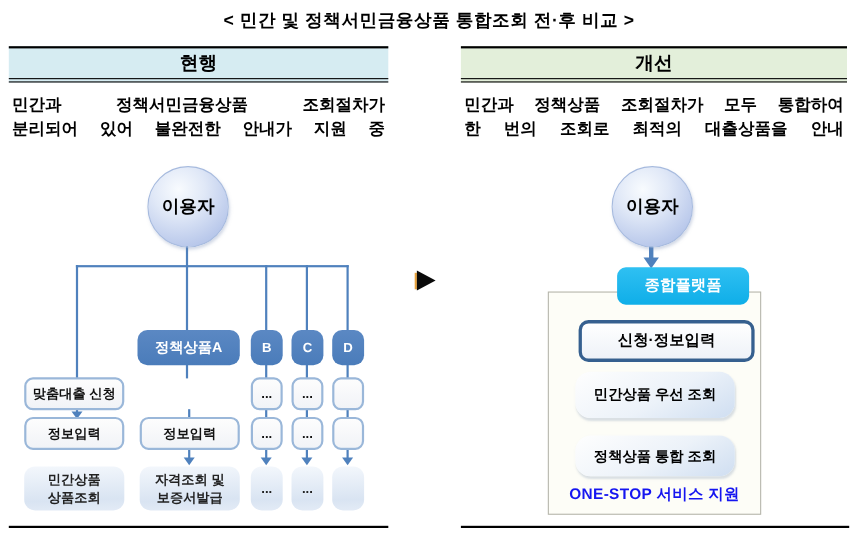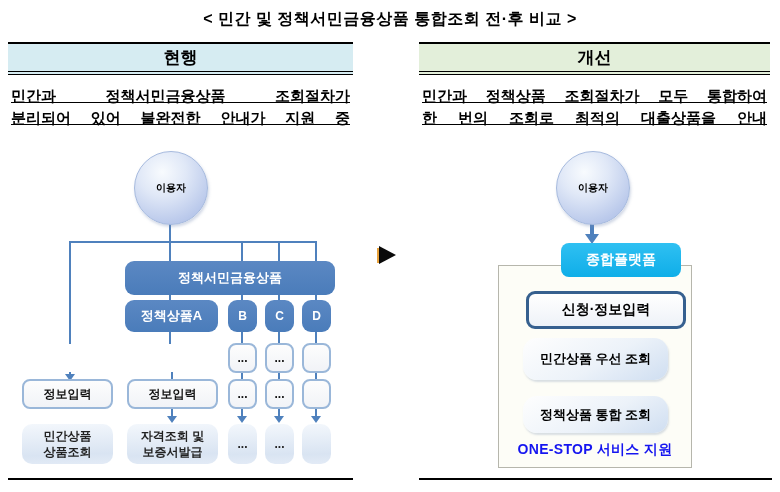--- a/index.html
+++ b/index.html
@@ -7,21 +7,21 @@
          font-family:"Liberation Sans","DejaVu Sans",sans-serif;overflow:hidden;}
   .title{position:absolute;left:0;top:9px;width:780px;text-align:center;
          font-size:16px;font-weight:bold;color:#000;letter-spacing:0.5px;}
   
   .col-header{position:absolute;top:42px;height:27px;border-top:2px solid #000;
               border-bottom:4px double #000;display:flex;align-items:center;justify-content:center;
               font-size:17px;font-weight:bold;color:#000;}
   .hdr-left{left:8px;width:345px;background:#d6ecf2;}
   .hdr-right{left:419px;width:351px;background:#e3efda;}
   
-  .desc{position:absolute;top:85px;font-size:15px;font-weight:600;color:#000;line-height:22px;text-decoration:underline;}
+  .desc{position:absolute;top:85px;font-size:15px;font-weight:600;color:#000;line-height:22px;}
   .desc-l{left:8px;width:345px;}
   .desc-r{left:419px;width:351px;}
   .desc-line{text-align:justify;text-align-last:justify;padding:0 3px;}
   
   .vl{position:absolute;width:2px;background:#4f81bd;z-index:1;}
   .hl{position:absolute;height:2px;background:#4f81bd;z-index:1;}
   .tri{position:absolute;width:0;height:0;border-left:5px solid transparent;
        border-right:5px solid transparent;border-top:7px solid #4f81bd;z-index:1;}
   .tri-big{position:absolute;width:0;height:0;border-left:7px solid transparent;
        border-right:7px solid transparent;border-top:10px solid #4f81bd;z-index:1;}
@@ -32,21 +32,21 @@
   .wbox{position:absolute;background:linear-gradient(#fdfdfd,#f1f3f7);border:2px solid #9ab7d9;
         border-radius:8px;display:flex;align-items:center;justify-content:center;
         font-weight:bold;font-size:12px;color:#111;box-sizing:border-box;z-index:2;}
   .gbox{position:absolute;background:linear-gradient(178deg,#f3f7fc 0%,#d9e4f2 75%,#e3ebf6 100%);
         border-radius:10px;display:flex;flex-direction:column;align-items:center;
         justify-content:center;font-weight:bold;font-size:12px;color:#222;
         line-height:16px;z-index:2;}
   .user-circle{position:absolute;width:72px;height:72px;border-radius:50%;
         background:radial-gradient(circle at 38% 28%,#f8fbfe 0%,#e0e8f7 35%,#bac9eb 75%,#a7b9e3 100%);
         border:1px solid #a6bade;display:flex;align-items:center;justify-content:center;
-        font-weight:bold;font-size:10px;color:#000;z-index:2;box-shadow:1px 2px 3px rgba(120,140,180,.35);}
+        font-weight:bold;font-size:16px;color:#000;z-index:2;box-shadow:1px 2px 3px rgba(120,140,180,.35);}
   
   .container-box{position:absolute;left:498px;top:265px;width:194px;height:203px;
         background:#fdfdf7;border:1px solid #b6b6ac;box-sizing:border-box;z-index:1;}
   .platform{position:absolute;left:533px;top:243px;width:120px;height:34px;
         background:linear-gradient(#2fc0f2,#0faee8);border-radius:8px;color:#fff;
         font-weight:bold;font-size:14px;display:flex;align-items:center;justify-content:center;z-index:3;margin-left:28px;}
   .step1{position:absolute;left:526px;top:291px;width:160px;height:38px;
         border:3px solid #36608f;border-radius:9px;background:linear-gradient(#fff,#eef2f8);
         display:flex;align-items:center;justify-content:center;font-weight:bold;font-size:14px;
         color:#000;box-sizing:border-box;z-index:2;}
@@ -86,26 +86,26 @@
   <div class="user-circle" style="left:134px;top:151px;">이용자</div>
 
   <div class="vl" style="left:169px;top:222px;height:20px;"></div>
   <div class="hl" style="left:69px;top:241px;width:248px;"></div>
   <div class="vl" style="left:69px;top:241px;height:103px;"></div>
   <div class="vl" style="left:169px;top:241px;height:103px;"></div>
   <div class="vl" style="left:241px;top:241px;height:103px;"></div>
   <div class="vl" style="left:278px;top:241px;height:103px;"></div>
   <div class="vl" style="left:315px;top:241px;height:103px;"></div>
 
-  <div class="bluebox" style="left:125px;top:261px;width:210px;height:34px;font-size:13px;">정책서민금융상품</div>
   <div class="bluebox" style="left:125px;top:300px;width:93px;height:32px;font-size:13px;">정책상품A</div>
   <div class="bluebox" style="left:228px;top:300px;width:29px;height:32px;font-size:12px;">B</div>
   <div class="bluebox" style="left:265px;top:300px;width:29px;height:32px;font-size:12px;">C</div>
   <div class="bluebox" style="left:302px;top:300px;width:29px;height:32px;font-size:12px;">D</div>
 
+  <div class="wbox" style="left:22px;top:343px;width:91px;height:30px;">맞춤대출 신청</div>
   <div class="wbox" style="left:228px;top:343px;width:29px;height:30px;">...</div>
   <div class="wbox" style="left:265px;top:343px;width:29px;height:30px;">...</div>
   <div class="wbox" style="left:302px;top:343px;width:29px;height:30px;"></div>
 
   <div class="vl" style="left:69px;top:372px;height:4px;"></div>
   <div class="tri" style="left:65px;top:374px;"></div>
   <div class="vl" style="left:171px;top:372px;height:8px;"></div>
   <div class="vl" style="left:241px;top:372px;height:8px;"></div>
   <div class="vl" style="left:278px;top:372px;height:8px;"></div>
   <div class="vl" style="left:315px;top:372px;height:8px;"></div>

